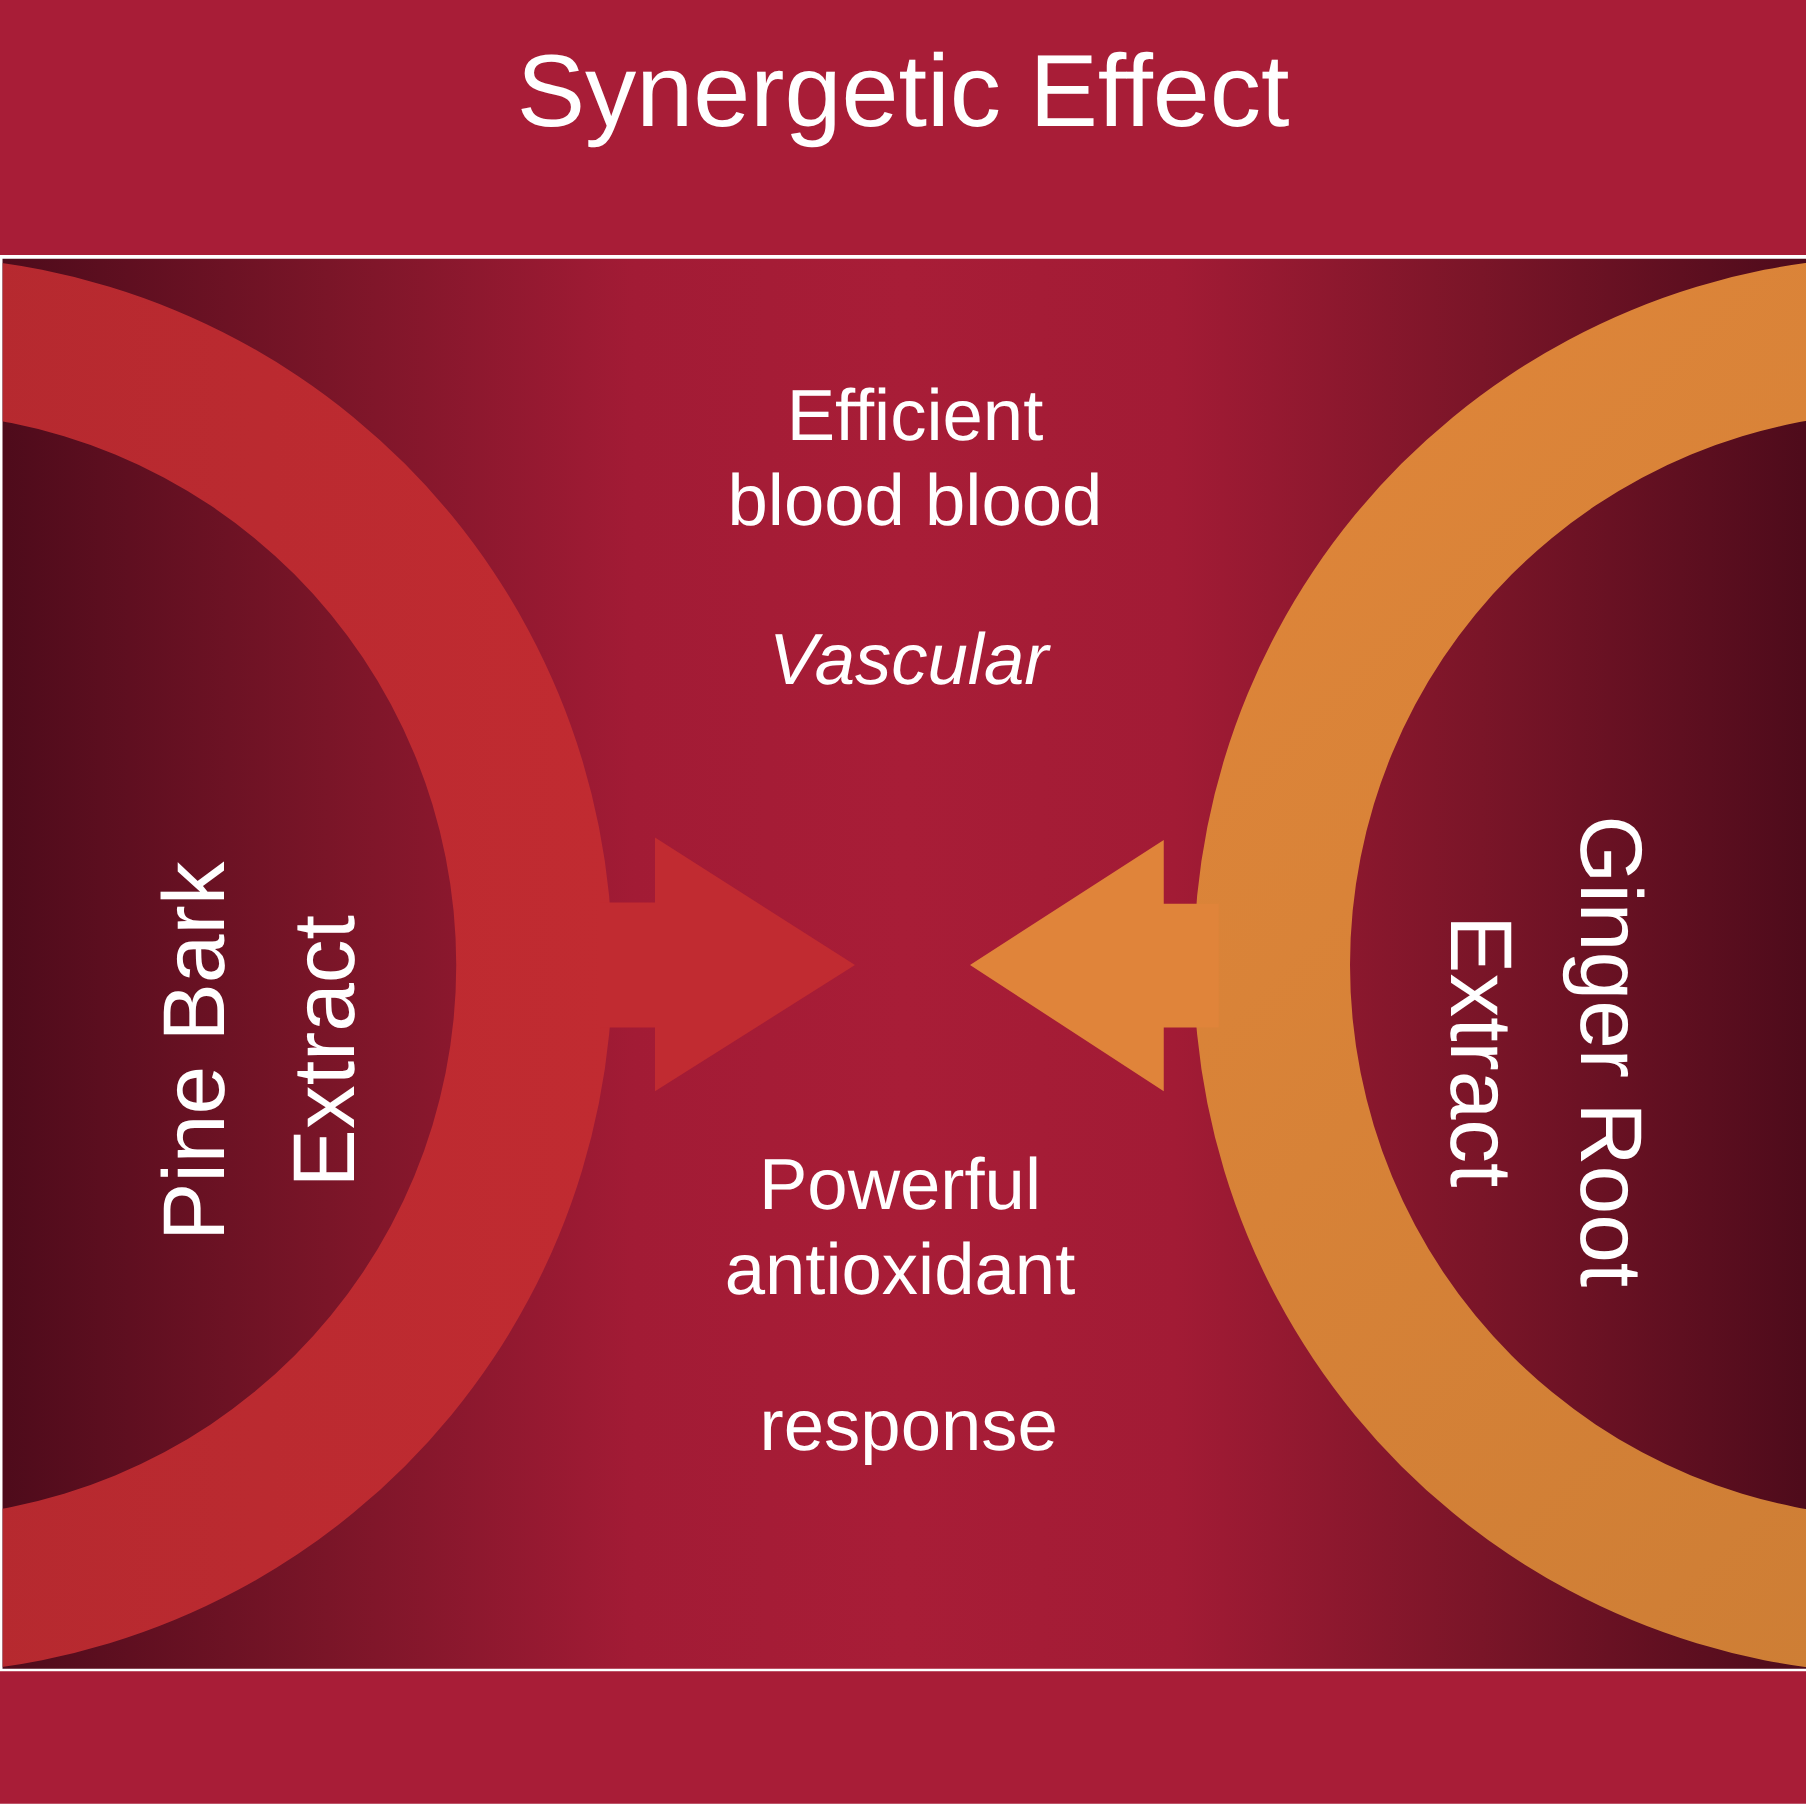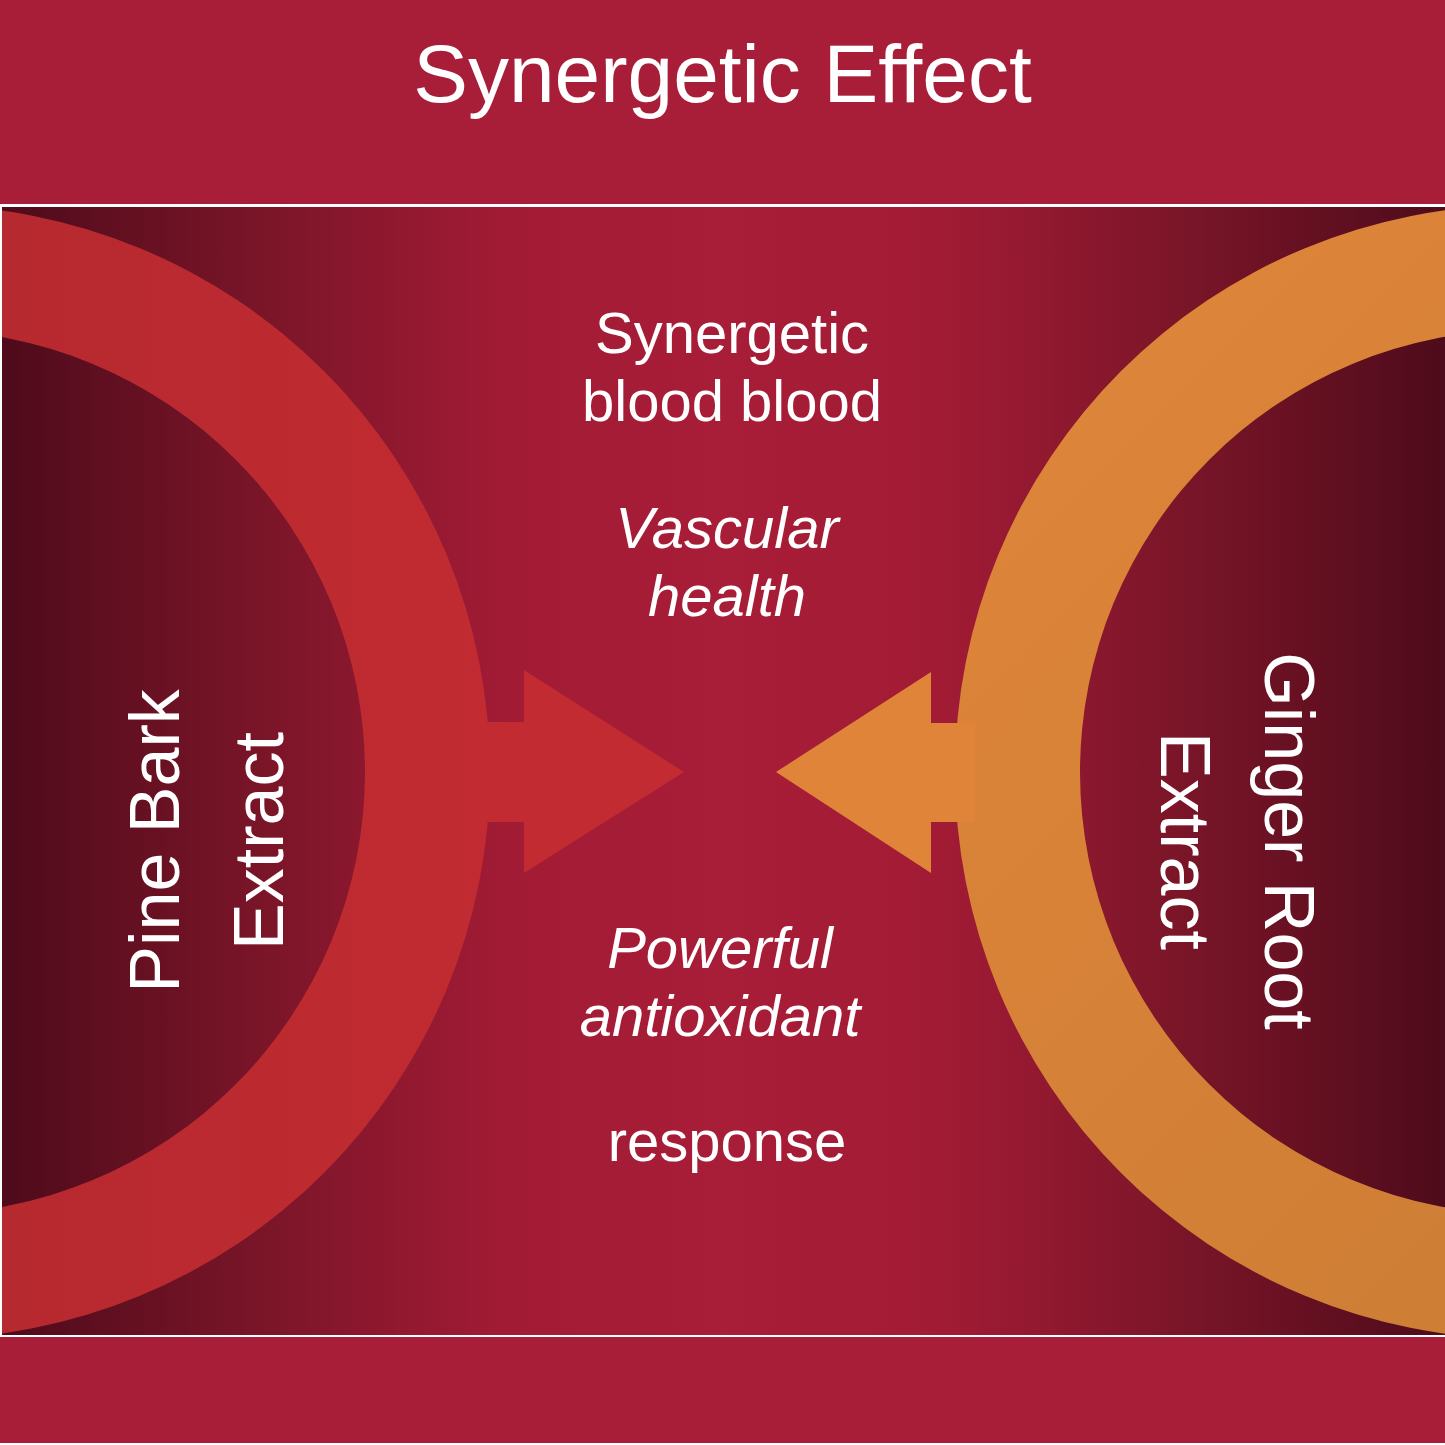--- a/index.html
+++ b/index.html
@@ -49,28 +49,27 @@
     <div>Pine Bark</div>
     <div>Extract</div>
   </div>
 
   <div class="side-label" style="left:1025px;top:690px;width:420px;transform:rotate(90deg);transform-origin:center center;margin-top:-160px;">
     <div>Ginger Root</div>
     <div>Extract</div>
   </div>
 
   <div class="bullet" style="left:480px;width:500px;top:92px;">
-    <div>Synergetic</div>
+    <div>Efficient</div>
     <div>blood blood</div>
   </div>
   <div class="bullet" style="left:475px;width:500px;top:287px;font-style:italic;">
     <div>Vascular</div>
-    <div>health</div>
   </div>
-  <div class="bullet" style="left:468px;width:500px;top:707px;font-style:italic;">
+  <div class="bullet" style="left:468px;width:500px;top:707px;">
     <div>Powerful</div>
     <div>antioxidant</div>
   </div>
   <div class="bullet" style="left:425px;width:600px;top:900px;">
     <div>response</div>
   </div>
 </div>
 
 <div class="band band-bottom"></div>
 

